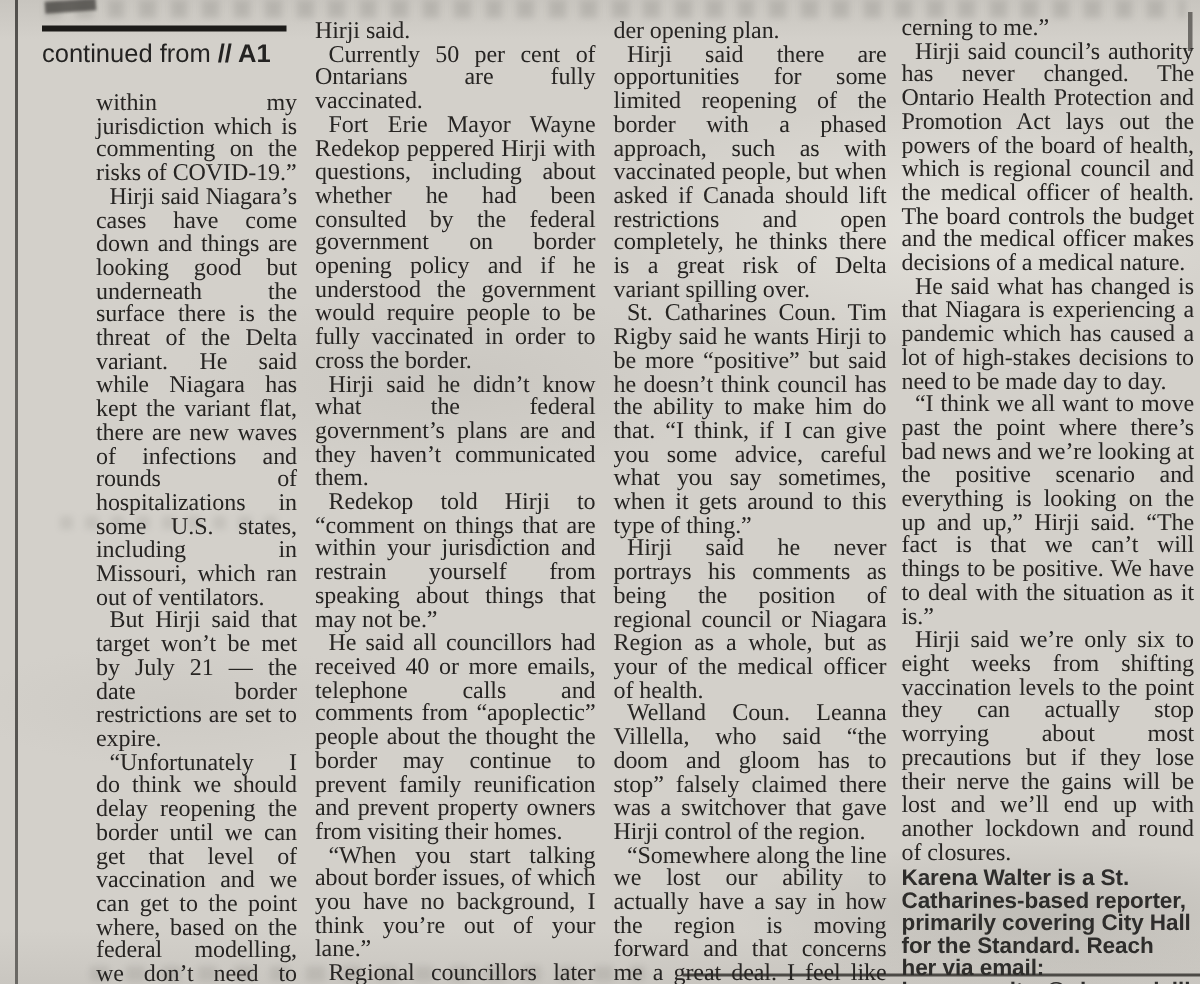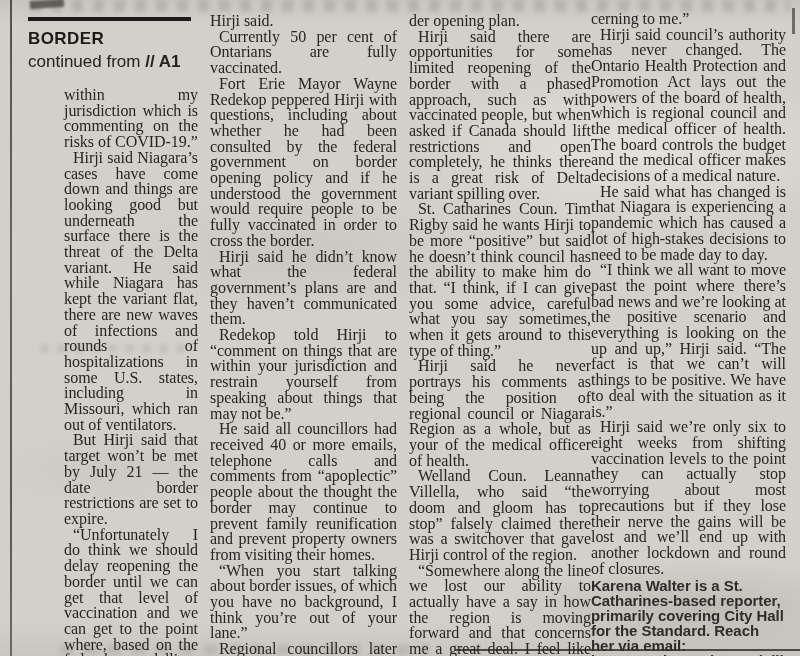--- a/index.html
+++ b/index.html
@@ -58,21 +58,21 @@
     background: #4c4a46;
   }
   
   .content {
     position: absolute; left: 28px; top: 10px; width: 768px; height: 646px;
     display: flex;
   }
   .col { flex: none; }
   .col-1 { width: 170px; margin-right: 12px; }
   .col-2 { width: 187px; margin-right: 12px; padding-top: 3px; }
-  .col-3 { width: 182px; padding-top: 3px; }
+  .col-3 { width: 182px; margin-right: 10px; padding-top: 3px; }
   .col-4 { width: 195px; padding-top: 1px; }
   
   .article-header { padding-top: 7px; }
   .header-rule { width: 163px; height: 4px; background: var(--rule); }
   .headline {
     font-family: "Liberation Sans", sans-serif;
     font-weight: 700; font-size: 17px; line-height: 1;
     letter-spacing: .4px; color: #1b1a18;
     margin-top: 9px;
   }
@@ -109,21 +109,20 @@
   <div class="smudge ghost-mid1"></div>
   <div class="smudge corner-mark"></div>
   <div class="smudge right-tick"></div>
   <div class="bottom-rule"></div>
 
   <div class="content">
 
     <div class="col col-1">
       <div class="article-header">
         <div class="header-rule"></div>
-        <div class="headline">BORDER</div>
         <div class="continued">
           <span>continued from</span>
           <span class="bold">// A1</span>
         </div>
       </div>
       <div class="col-body">
           <p class="para">within my jurisdiction which is commenting on the risks of COVID-19.”</p>
           <p class="para indent">Hirji said Niagara’s cases have come down and things are looking good but underneath the surface there is the threat of the Delta variant. He said while Niagara has kept the variant flat, there are new waves of infections and rounds of hospitalizations in some U.S. states, including in Missouri, which ran out of ventilators.</p>
           <p class="para indent">But Hirji said that target won’t be met by July 21 — the date border restrictions are set to expire.</p>
           <p class="para indent">“Unfortunately I do think we should delay reopening the border until we can get that level of vaccination and we can get to the point where, based on the federal modelling, we don’t need to worry about the Delta variant overwhelming our health-care system and leading to a new wave of infections,”</p>

